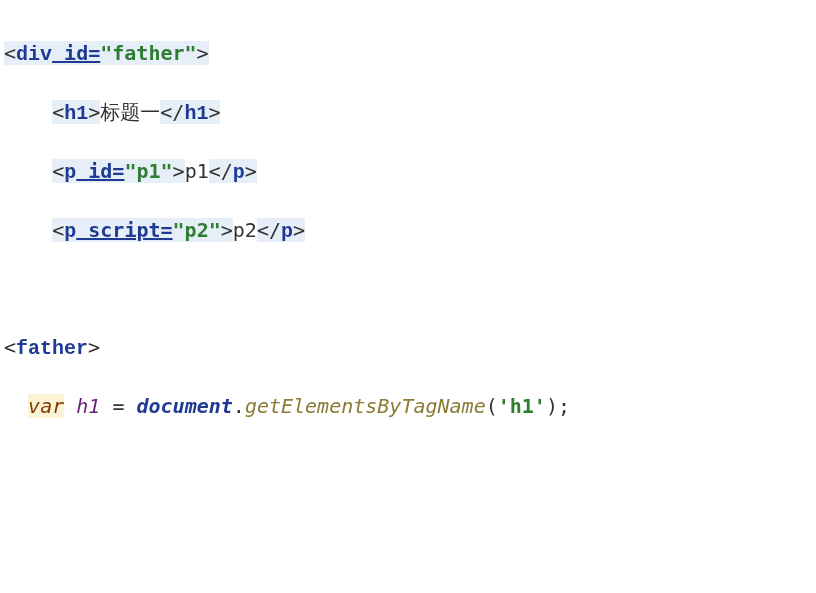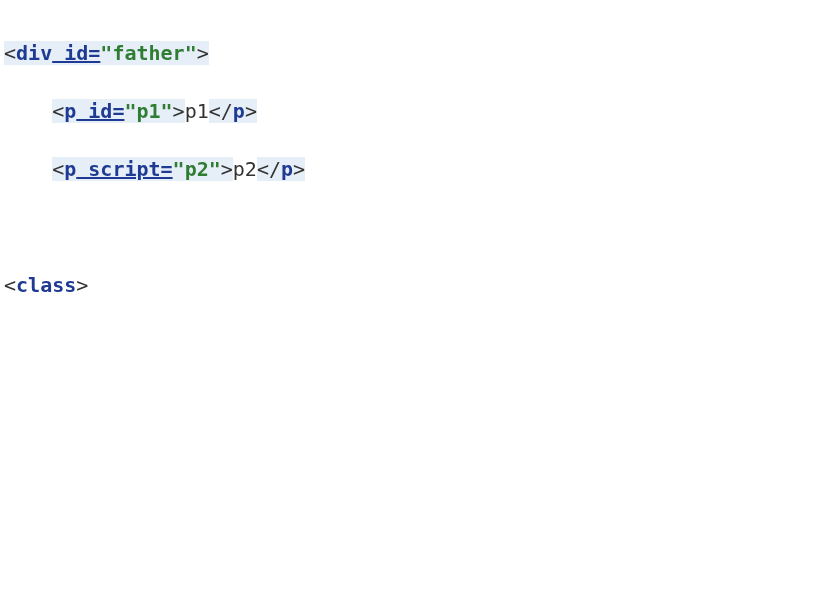--- a/index.html
+++ b/index.html
@@ -14,41 +14,43 @@
     line-height: 29px;
     color: #333;
   }
   .editor {
     padding: 10px 0 0 4px;
     white-space: pre;
     position: relative;
   }
   .line { display: block; min-height: 29px; }
   .tag-bracket { color: #333; }
-  .tag { color: #1f3a93; font-weight: bold; }
+  .tag { color: #1f3a93; font-weight: bold; font-family: Liberation Mono, monospace; }
   .attr { color: #1f3a93; font-weight: bold; text-decoration: underline; }
   .str { color: #2e7d32; font-weight: bold; }
   .kw { color: #1f3a93; font-weight: bold; font-style: italic; }
   .kwvar { color: #843a00; background: #faf3d6; font-style: italic; }
   .ident { color: #6b1f7a; font-style: italic; font-weight: 500; }
   .method { color: #8a7b36; font-style: italic; }
   .text { color: #333; }
   .comment-cn { color: #777; font-style: italic; }
   .op { color: #333; }
   .hl-tag { background: #e6eef7; }
 </style>
 </head>
 <body>
 
 <div class="editor">
 <span class="line"><span class="hl-tag"><span class="tag-bracket">&lt;</span><span class="tag">div</span><span class="attr"> id=</span><span class="str">"father"</span><span class="tag-bracket">&gt;</span></span></span>
+<span class="line">    <span class="hl-tag"><span class="tag-bracket">&lt;</span><span class="tag">h1</span><span class="tag-bracket">&gt;</span></span><span class="text">标题一</span><span class="hl-tag"><span class="tag-bracket">&lt;/</span><span class="tag">h1</span><span class="tag-bracket">&gt;</span></span></span>
 <span class="line">    <span class="hl-tag"><span class="tag-bracket">&lt;</span><span class="tag">p</span><span class="attr"> id=</span><span class="str">"p1"</span><span class="tag-bracket">&gt;</span></span><span class="text">p1</span><span class="hl-tag"><span class="tag-bracket">&lt;/</span><span class="tag">p</span><span class="tag-bracket">&gt;</span></span></span>
 <span class="line">    <span class="hl-tag"><span class="tag-bracket">&lt;</span><span class="tag">p</span><span class="attr"> script=</span><span class="str">"p2"</span><span class="tag-bracket">&gt;</span></span><span class="text">p2</span><span class="hl-tag"><span class="tag-bracket">&lt;/</span><span class="tag">p</span><span class="tag-bracket">&gt;</span></span></span>
 <span class="line"></span>
-<span class="line"><span class="tag-bracket">&lt;</span><span class="tag">class</span><span class="tag-bracket">&gt;</span></span>
+<span class="line"><span class="tag-bracket">&lt;</span><span class="tag">father</span><span class="tag-bracket">&gt;</span></span>
+<span class="line">  <span class="kwvar">var</span> <span class="ident">h1</span> <span class="op">=</span> <span class="kw">document</span><span class="op">.</span><span class="method">getElementsByTagName</span><span class="op">(</span><span class="str">'h1'</span><span class="op">);</span></span>
 
 
 
 
 
 
 
 
 
 

